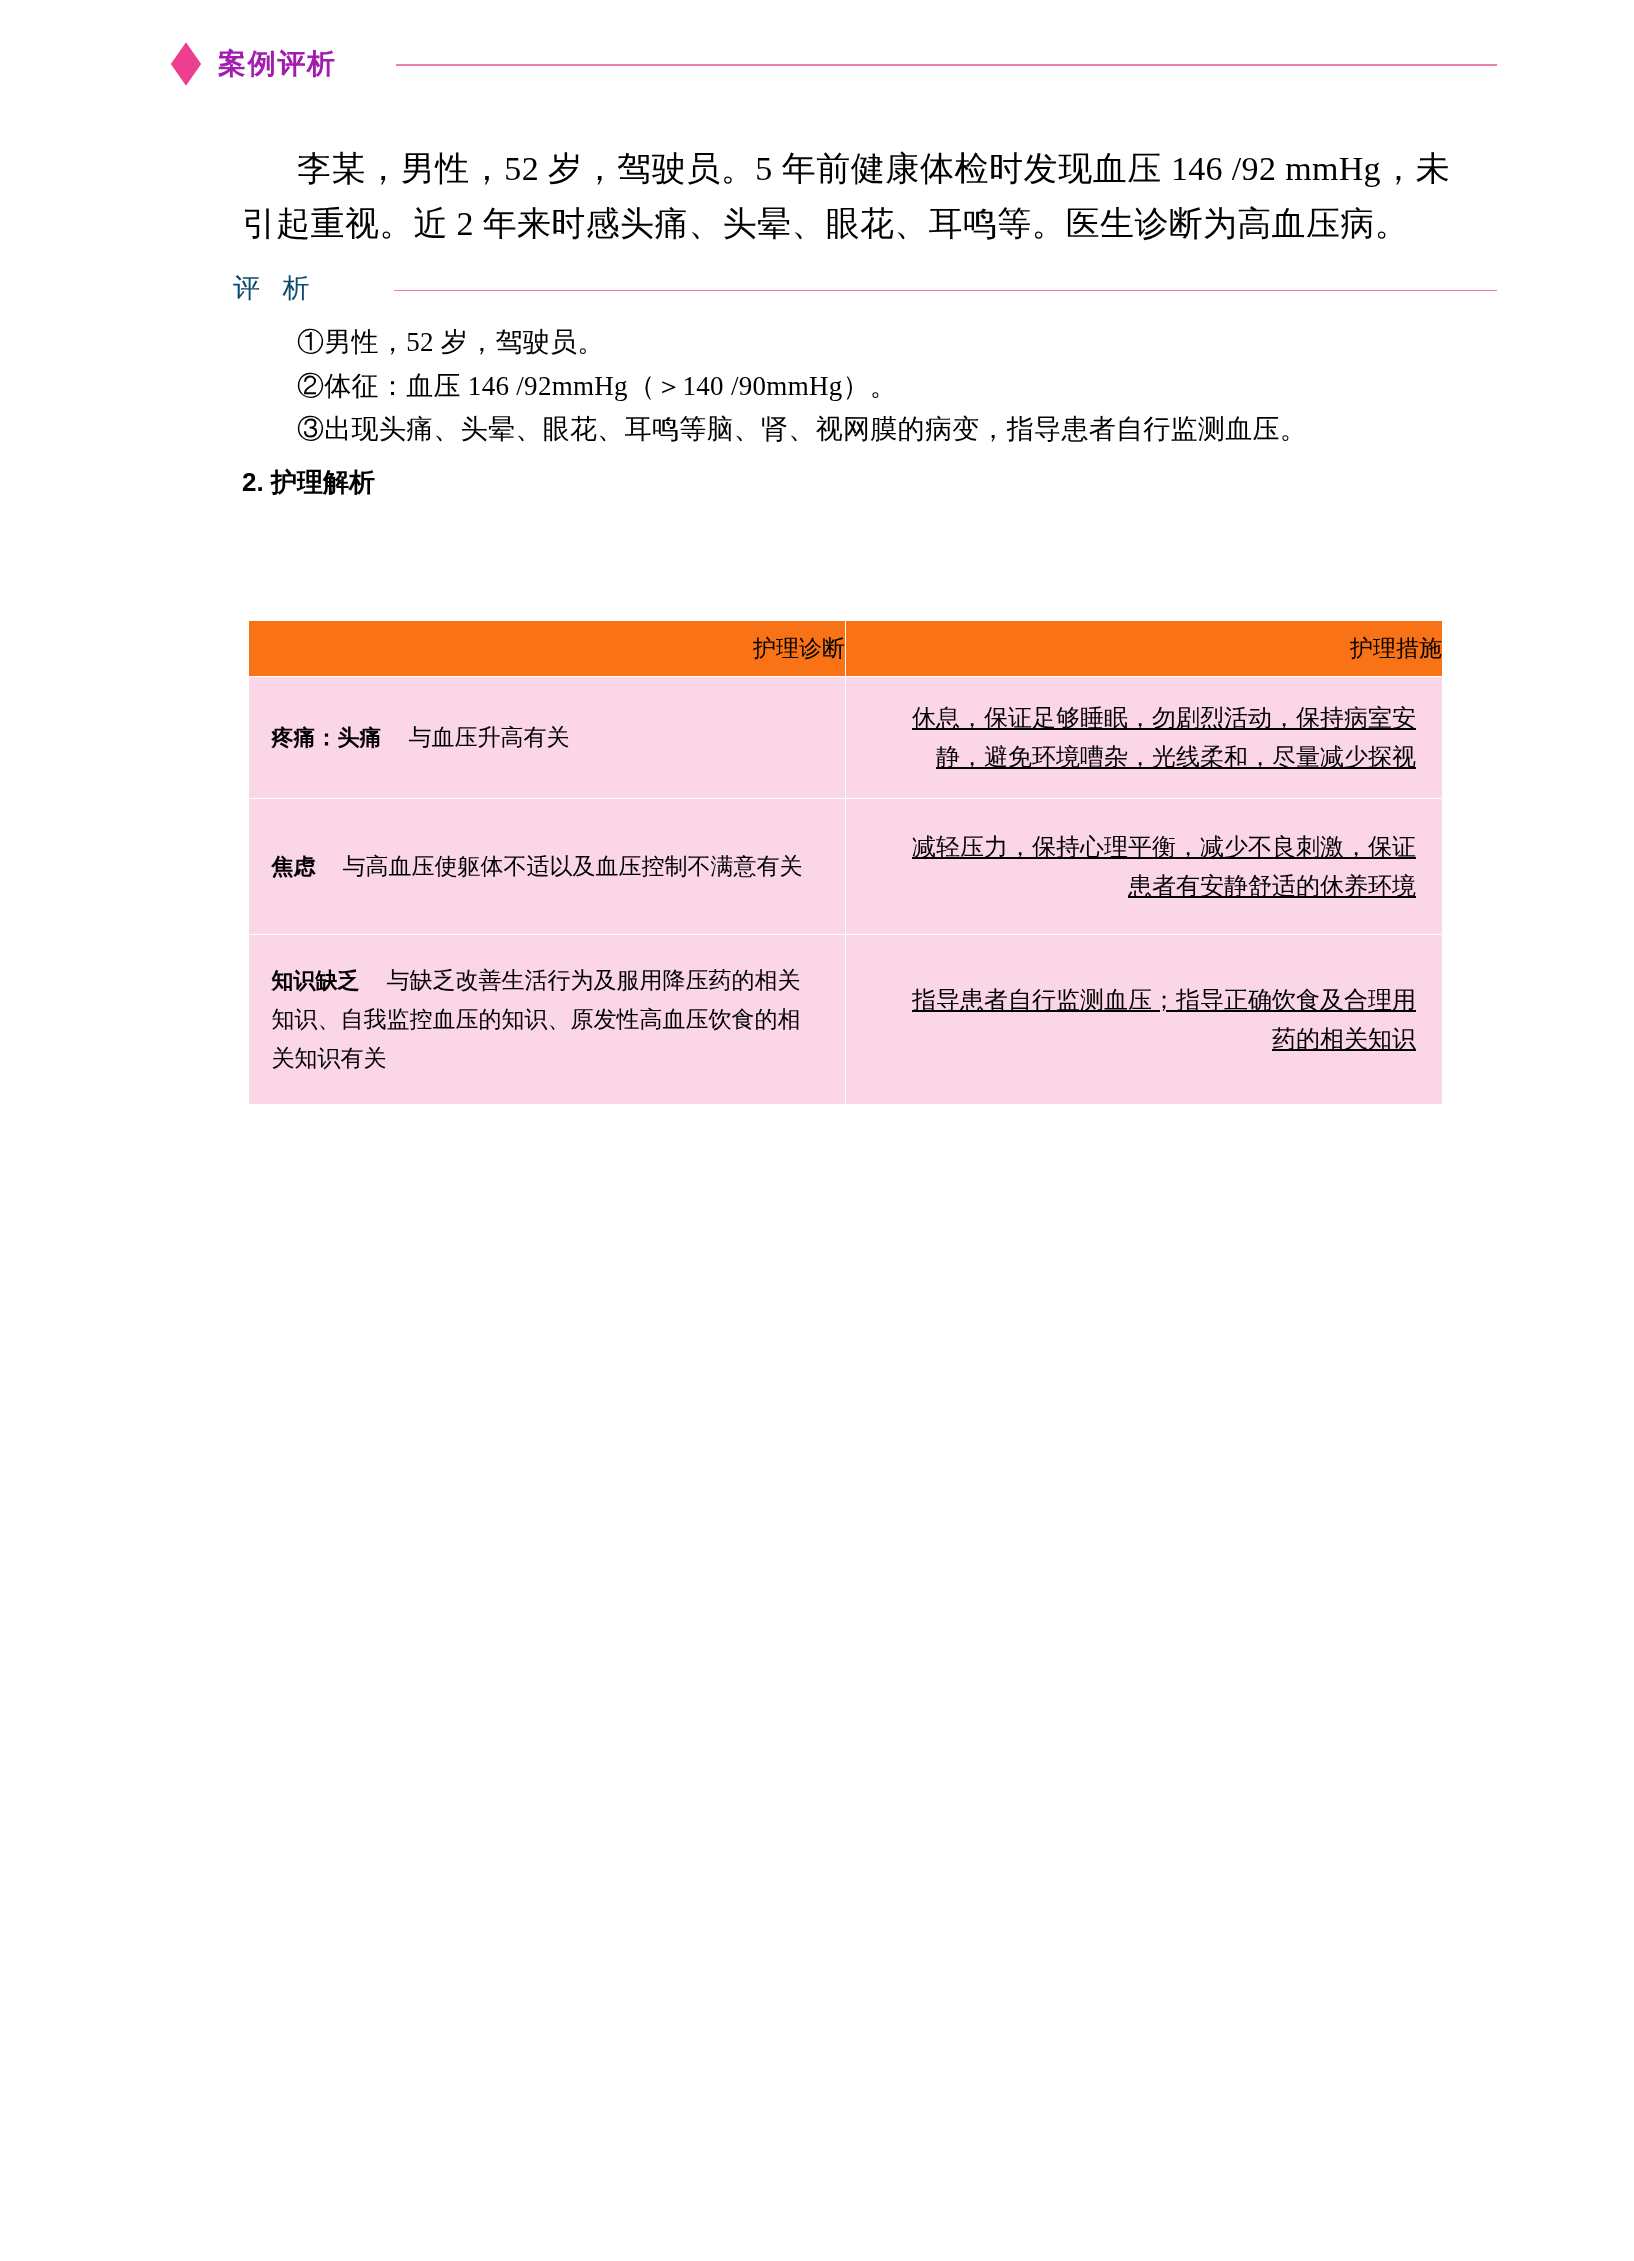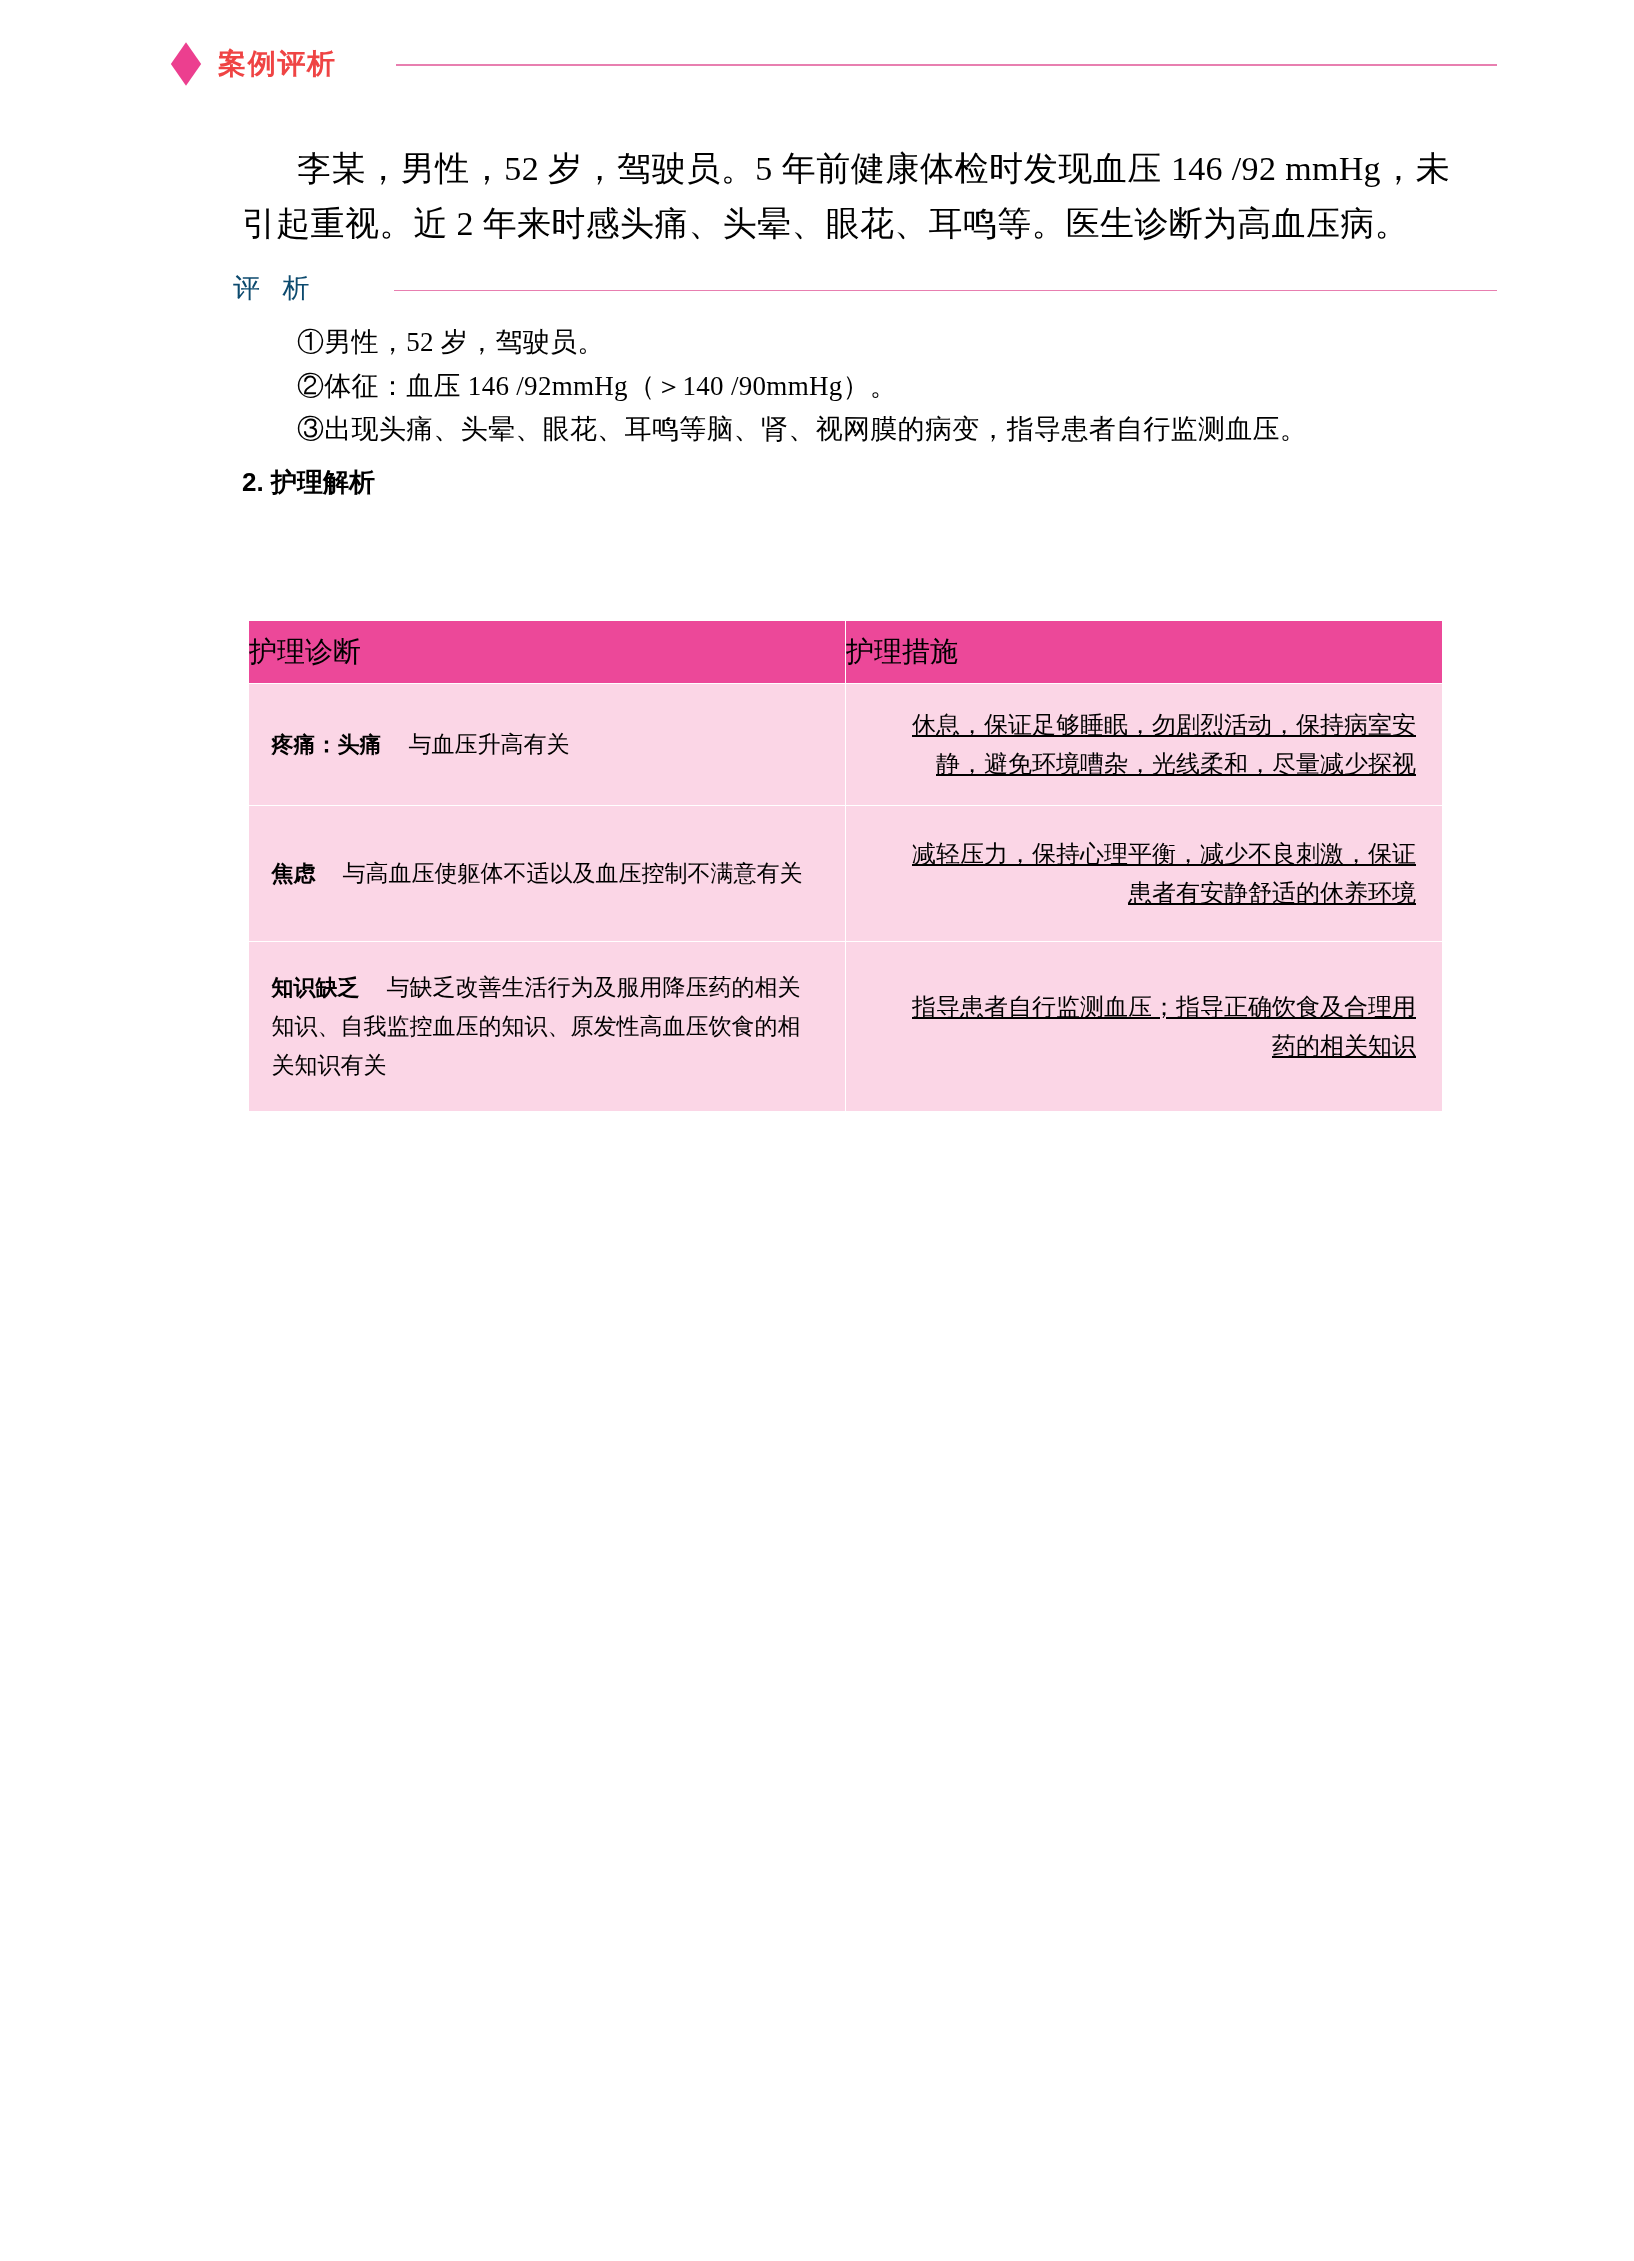--- a/index.html
+++ b/index.html
@@ -37,21 +37,21 @@
     height: 26px;
     background: #ec3f8f;
     transform: rotate(45deg) skew(10deg, 10deg);
     margin-right: 19px;
     flex: 0 0 auto;
   }
   .header-title {
     font-family: "Liberation Sans", "DejaVu Sans", sans-serif;
     font-weight: bold;
     font-size: 28px;
-    color: #ef4444;
+    color: #a21caf;
     letter-spacing: 1.7px;
     white-space: nowrap;
     flex: 0 0 auto;
   }
   .header-rule {
     flex: 1 1 auto;
     height: 1.7px;
     background: #e87fb0;
     margin-left: 59px;
     margin-top: 3.5px;
@@ -135,25 +135,25 @@
     width: 1195px;
     border-collapse: collapse;
     table-layout: fixed;
   }
   .care-table th,
   .care-table td {
     border: 1.7px solid #ffffff;
     vertical-align: middle;
   }
   .care-table thead th {
-    background: #ec4899;
+    background: #f97316;
     font-family: "Liberation Sans", "DejaVu Sans", sans-serif;
     font-weight: normal;
-    font-size: 28px;
-    text-align: left;
+    font-size: 23px;
+    text-align: right;
     padding: 12px 0;
     border-bottom: 1.7px solid #ffffff;
   }
   .care-table tbody td {
     background: #fbd6e6;
     font-size: 24px;
     line-height: 1.6;
     padding: 19px 22.4px;
   }
   .cell-diag {

